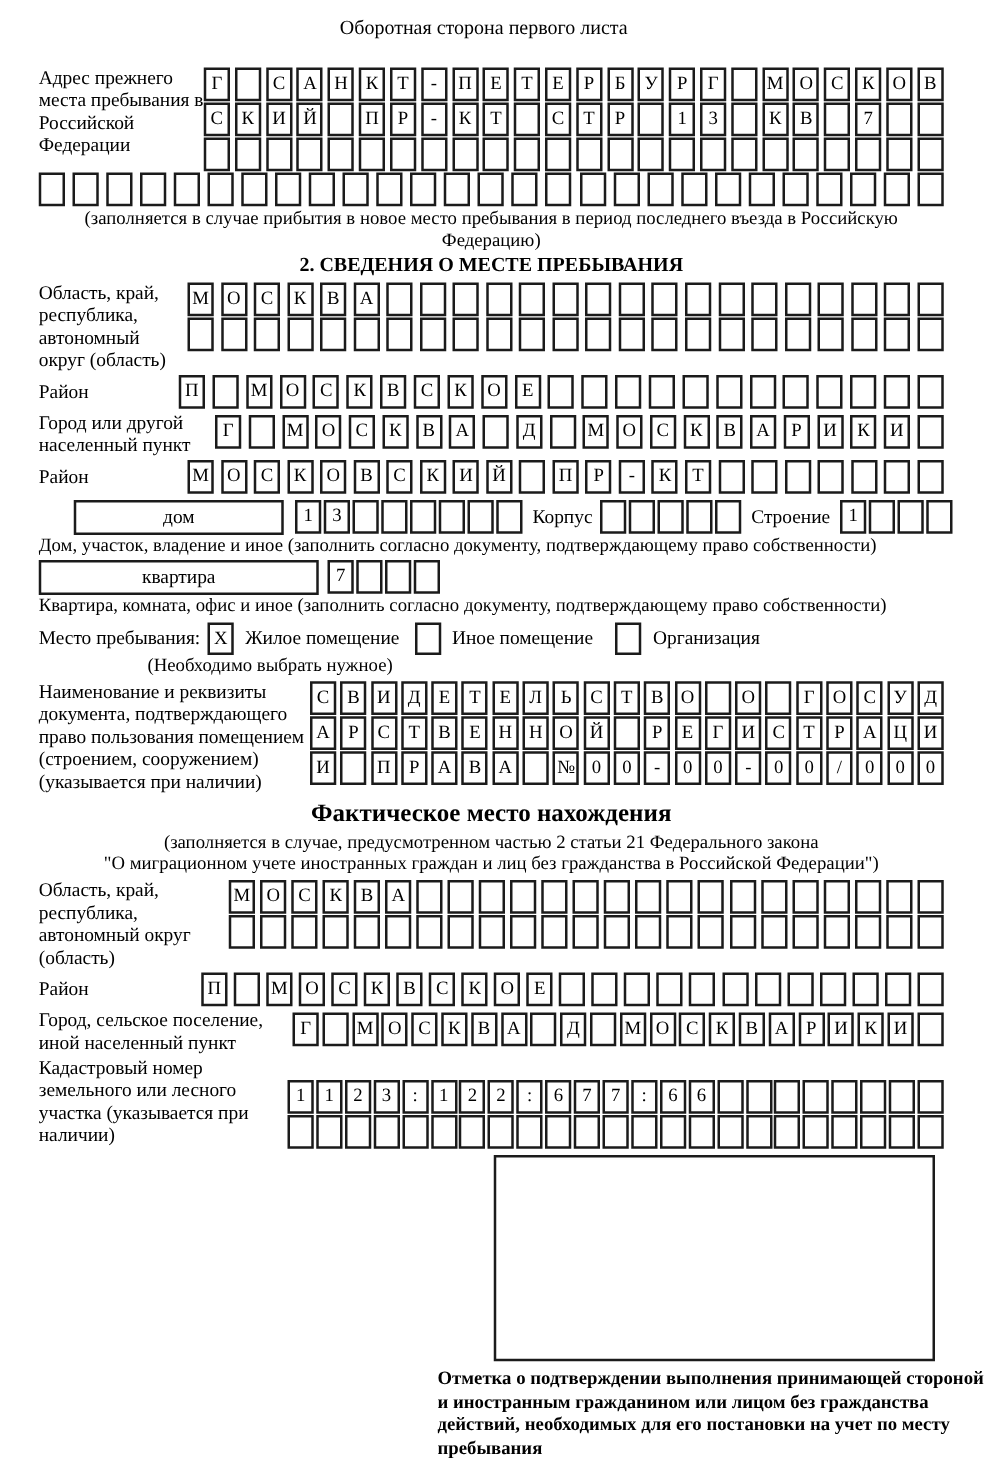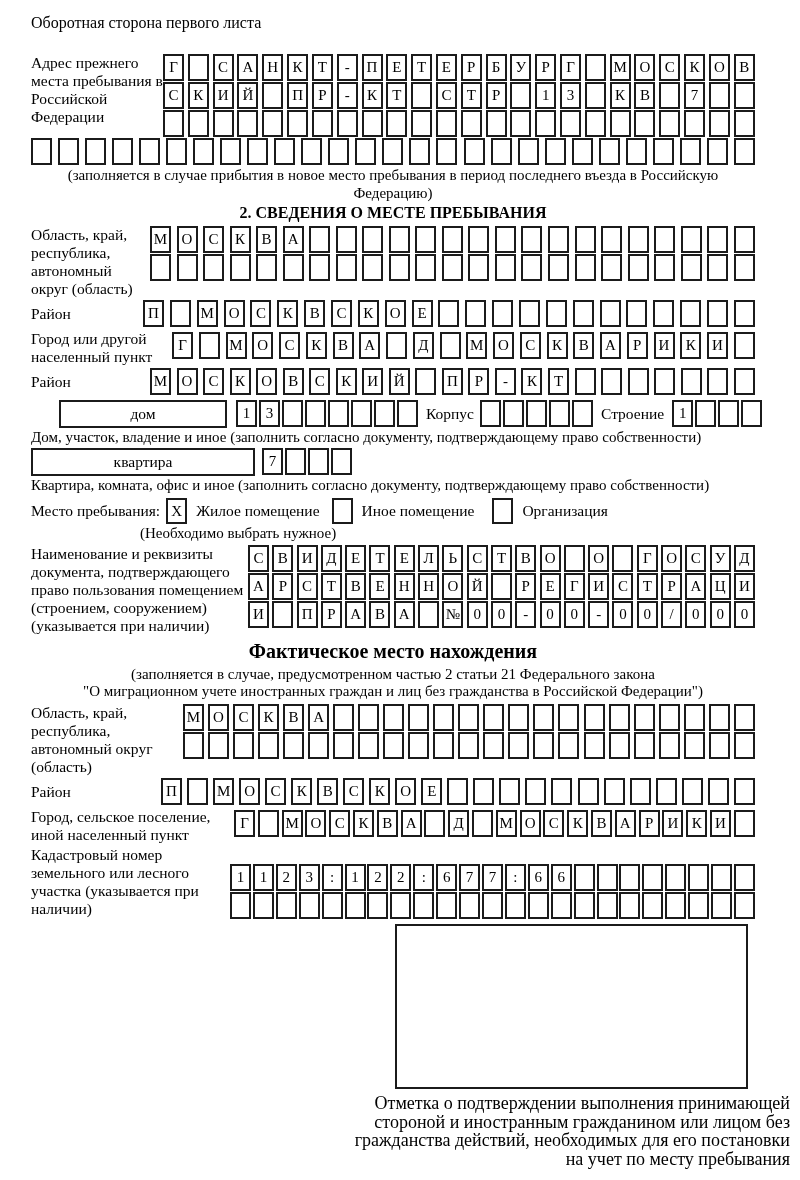--- a/index.html
+++ b/index.html
@@ -4,21 +4,21 @@
 <style>
   html,body{margin:0;padding:0;background:#fff;}
   .page{
     position:relative;
     width:800px;height:1180px;
     box-sizing:border-box;
     padding:14px 45px 0 31px;
     background:#fff;color:#000;
     font-family:"Liberation Serif","DejaVu Serif",serif;
   }
-  .hdr{font-size:16px;text-align:left;margin-right:12px;margin-bottom:22px;}
+  .hdr{font-size:16px;text-align:center;margin-right:12px;margin-bottom:22px;}
   .flexrow{display:flex;align-items:flex-start;}
   .vcenter{align-items:center;}
   .colrows{flex:1 1 auto;}
   .lbl{font-size:15.5px;line-height:18px;flex:0 0 auto;}
   .caption{font-size:15px;line-height:18px;}
   .center{text-align:center;}
   .h2{font-size:16px;font-weight:bold;text-align:center;margin:2px 0 4px 0;}
   .h2b{font-size:20px;font-weight:bold;text-align:center;margin:4px 0 3px 0;}
   .note2{font-size:15px;line-height:17px;text-align:center;}
   .cells{display:flex;justify-content:space-between;margin-bottom:1px;}
@@ -55,24 +55,24 @@
   .w-house{width:168px;margin-left:28px;}
   .w-apt{width:224px;}
   .mb2{margin-bottom:2px;} .mb4{margin-bottom:4px;} .mb5{margin-bottom:5px;}
   .house-row .cells-gap{margin-top:0;}
   .ml9{margin-left:9px;} .ml8{margin-left:8px;} .ml6{margin-left:6px;} .ml7{margin-left:7px;}
   .stay-row{margin-top:2px;}
   .stay-row .lbl{line-height:26px;}
   .stay-row .checkbox{margin-left:6px;}
   .stay-row .optlbl{margin-left:9px;line-height:26px;font-size:15.5px;}
   .stay-row .cb2{margin-left:12px;} .stay-row .cb3{margin-left:18px;}
-  .stay-note{font-size:15px;line-height:18px;margin-left:109px;margin-bottom:3px;}
+  .stay-note{font-size:15px;line-height:18px;margin-left:87px;margin-bottom:3px;}
   .stamp-wrap{margin-left:319px;width:440px;margin-top:4px;}
   .stamp-box{box-sizing:border-box;margin-left:45px;width:353px;height:165px;border:2px solid #1b1b1b;background:#fff;}
-  .stamp-caption{margin-top:5px;font-size:18px;line-height:18.5px;text-align:right;}
+  .stamp-caption{margin-top:5px;font-size:15px;line-height:18.5px;text-align:left;font-weight:bold;}
 </style>
 </head>
 <body>
 
 <div class="page">
 
   <div class="hdr">Оборотная сторона первого листа</div>
 
   <section>
     <div class="flexrow">

